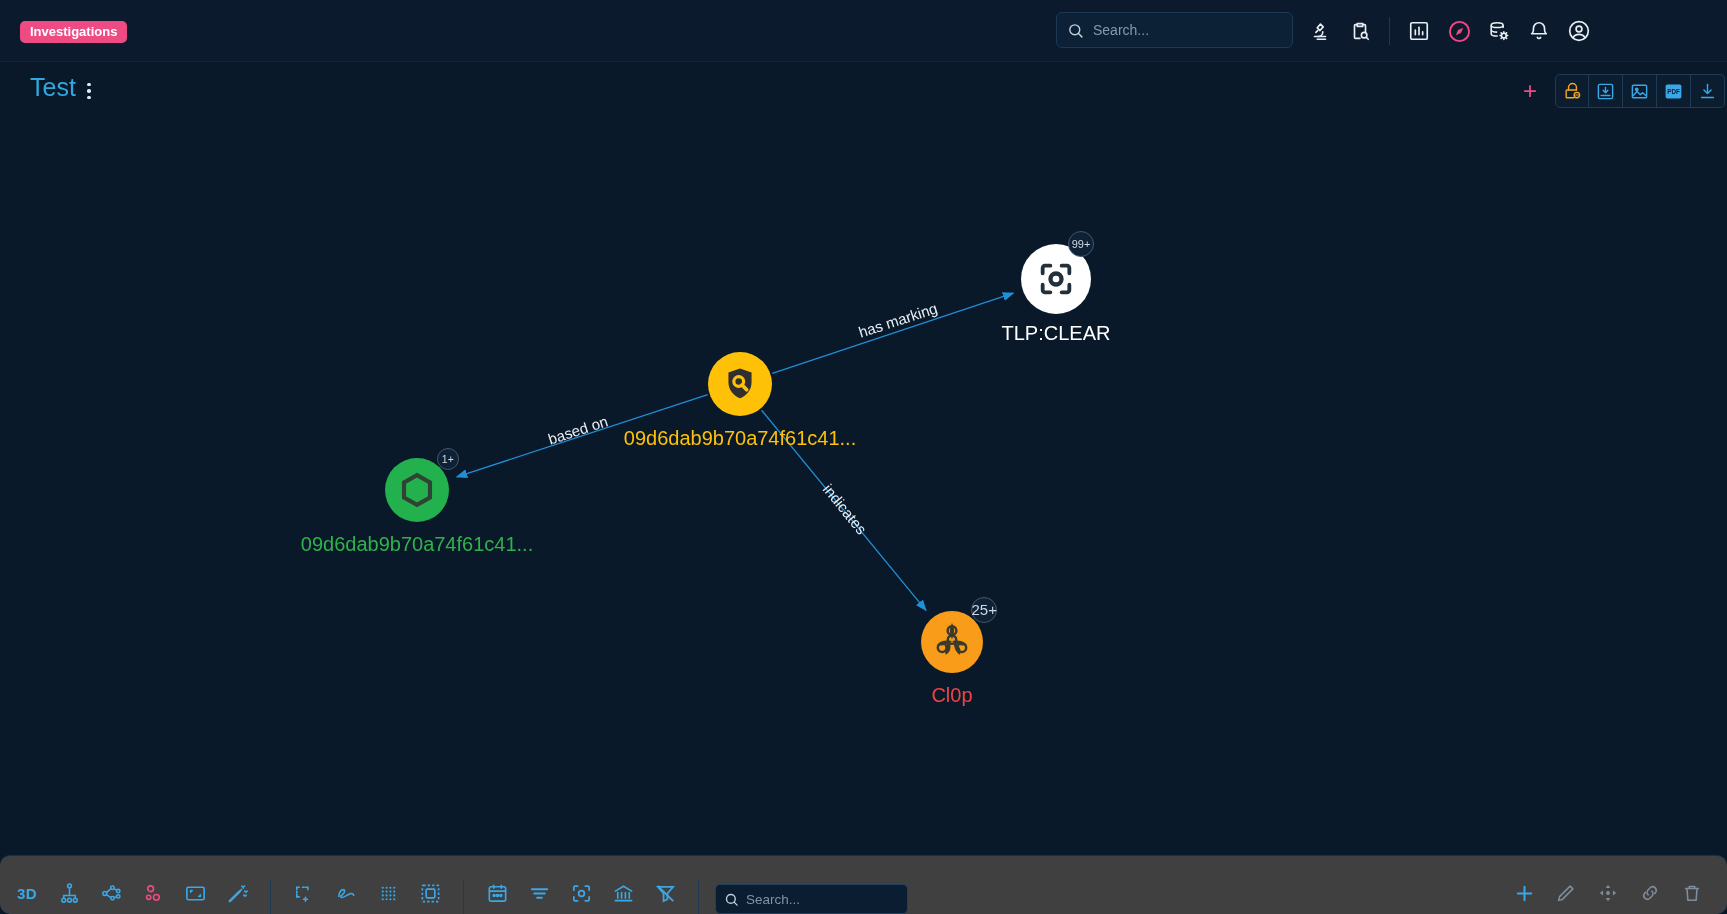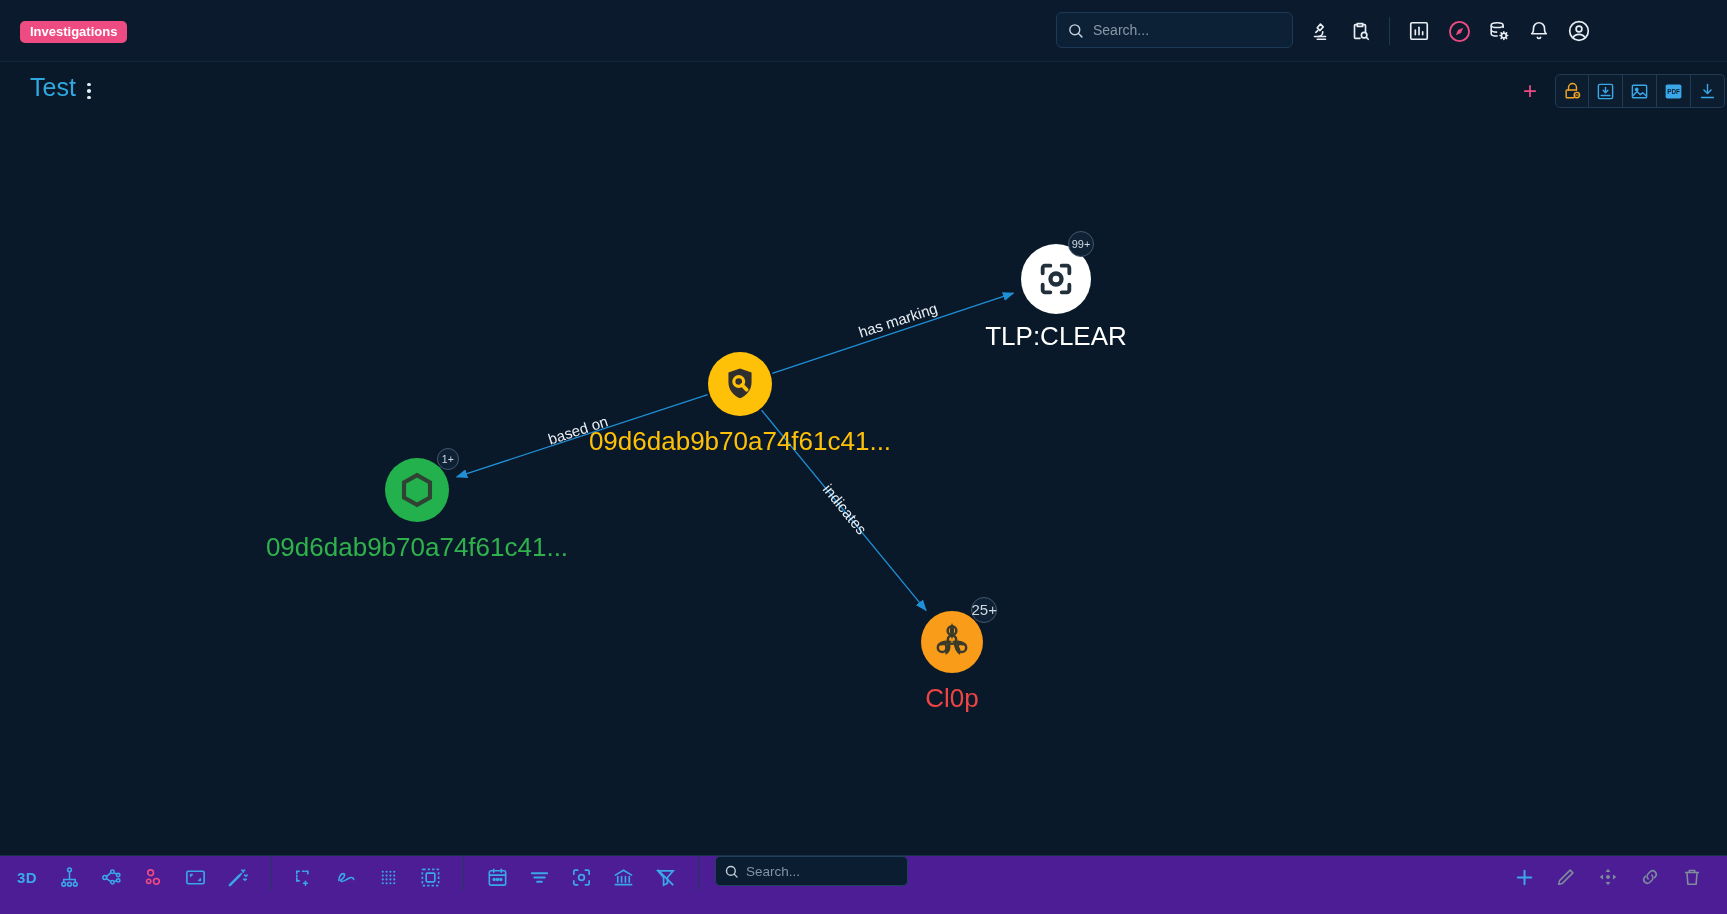--- a/index.html
+++ b/index.html
@@ -86,34 +86,34 @@
     position: absolute; border-radius: 50%;
     display: flex; align-items: center; justify-content: center;
   }
   .node-badge {
     position: absolute; border-radius: 50%;
     background: #0f2135; border: 1px solid #44576b;
     color: #cfd9e3; font-size: 11px;
     display: flex; align-items: center; justify-content: center;
   }
   .node-label {
-    position: absolute; white-space: nowrap; font-size: 26px; line-height: 1;
+    position: absolute; white-space: nowrap; font-size: 20px; line-height: 1;
     text-align: center; font-family: "Liberation Sans", sans-serif;
   }
   .edge-label {
     position: absolute; color: #e9eff5; font-size: 15px; white-space: nowrap;
     font-family: "Liberation Sans", sans-serif;
   }
 
   
   .bottombar {
     position: absolute; bottom: 0; left: 0; width: 1727px; height: 59px;
-    background: #4c1d95; border-top: 1px solid #1a3консолей;
+    background: #404040; border-top: 1px solid #1a3консолей;
     border-top: 1px solid #16324b;
-    display: flex; align-items: flex-start;
+    display: flex; align-items: flex-end; border-radius: 10px;
   }
   .tb-icon {
     width: 42px; height: 42px; display: flex; align-items: center; justify-content: center;
     cursor: pointer;
   }
   .tb-divider { width: 1px; height: 34px; background: #1d3b57; margin: 0 12px; }
   .tb-search {
     position: relative; width: 193px; height: 30px; margin-left: 4px;
     background: #0b1d30; border: 1px solid #20405e; border-radius: 5px;
   }

